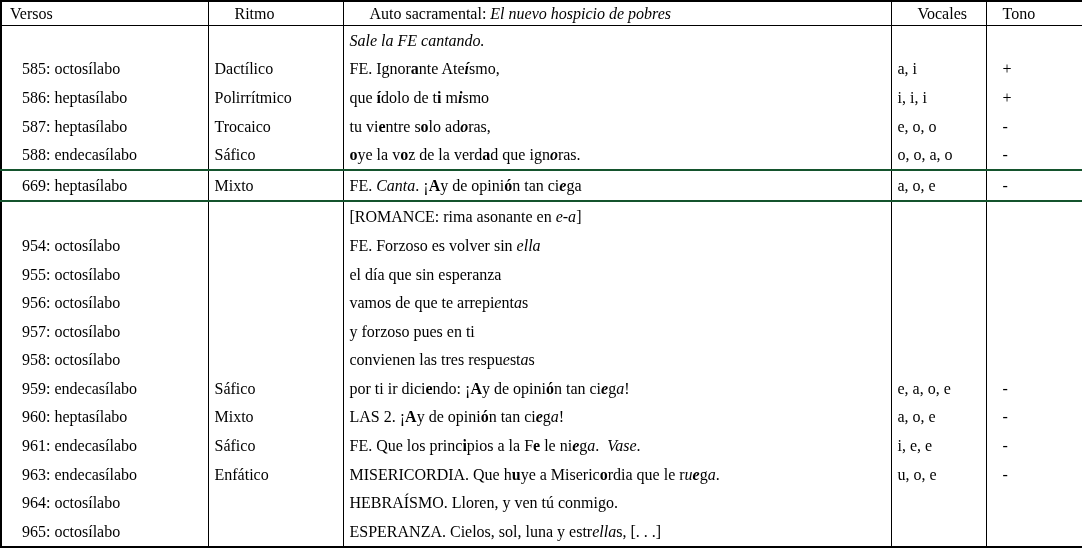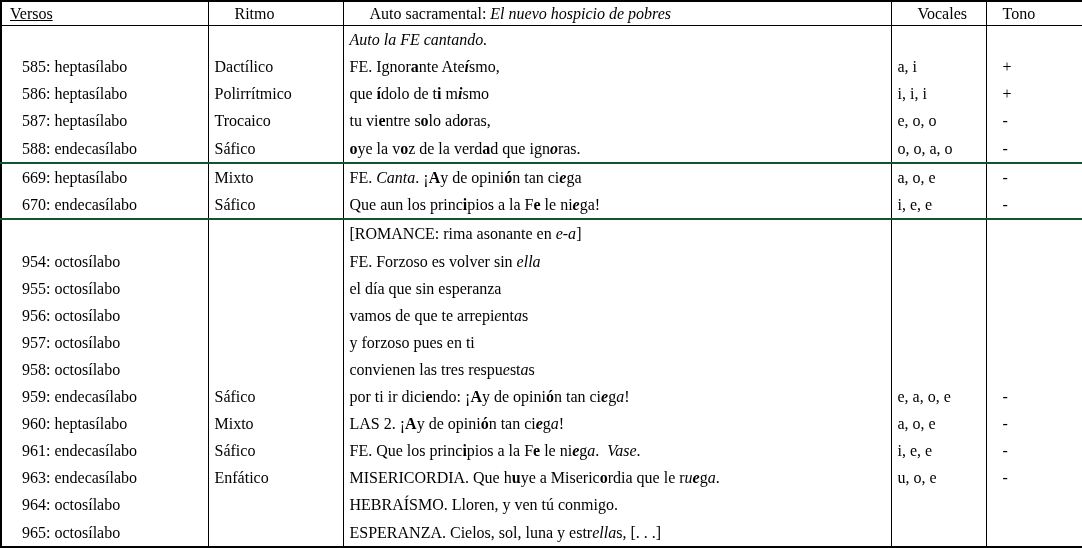--- a/index.html
+++ b/index.html
@@ -28,21 +28,21 @@
     font-weight: normal;
     text-align: left;
     white-space: nowrap;
     overflow: hidden;
     height: 23px;
     line-height: 23px;
     vertical-align: middle;
   }
   thead th { border-bottom: 1px solid #000; padding-left: 26px; }
   tr.section-start td { border-top: 2px solid #14532d; }
-  th.col-versos { padding-left: 8px; text-decoration: underline; }
+  th.col-versos { padding-left: 8px; }
   td.col-versos { padding-left: 20px; }
   th.col-tono, td.col-tono { padding-left: 16px; }
   .indent { display: inline-block; width: 101px; }
   .gap    { display: inline-block; width: 38px; }
 </style>
 </head>
 <body>
 
 <div class="page">
   <table>
@@ -59,26 +59,26 @@
         <th class="col-ritmo">Ritmo</th>
         <th class="col-text">Auto sacramental: <i>El nuevo hospicio de pobres</i></th>
         <th class="col-vocales">Vocales</th>
         <th class="col-tono">Tono</th>
       </tr>
     </thead>
     <tbody>
         <tr>
           <td class="col-versos"></td>
           <td class="col-ritmo"></td>
-          <td class="col-text"><i>Auto la FE cantando.</i></td>
+          <td class="col-text"><i>Sale la FE cantando.</i></td>
           <td class="col-vocales"></td>
           <td class="col-tono"></td>
         </tr>
         <tr>
-          <td class="col-versos">585: heptasílabo</td>
+          <td class="col-versos">585: octosílabo</td>
           <td class="col-ritmo">Dactílico</td>
           <td class="col-text">FE. Ignor<b>a</b>nte Ate<b><i>í</i></b>smo,</td>
           <td class="col-vocales">a, i</td>
           <td class="col-tono">+</td>
         </tr>
         <tr>
           <td class="col-versos">586: heptasílabo</td>
           <td class="col-ritmo">Polirrítmico</td>
           <td class="col-text">que <b>í</b>dolo de t<b>i</b> m<b><i>i</i></b>smo</td>
           <td class="col-vocales">i, i, i</td>
@@ -96,27 +96,20 @@
           <td class="col-ritmo">Sáfico</td>
           <td class="col-text"><b>o</b>ye la v<b>o</b>z de la verd<b>a</b>d que ign<b><i>o</i></b>ras.</td>
           <td class="col-vocales">o, o, a, o</td>
           <td class="col-tono">-</td>
         </tr>
         <tr class="section-start">
           <td class="col-versos">669: heptasílabo</td>
           <td class="col-ritmo">Mixto</td>
           <td class="col-text">FE. <i>Canta</i>. ¡<b>A</b>y de opini<b>ó</b>n tan ci<b><i>e</i></b>ga</td>
           <td class="col-vocales">a, o, e</td>
-          <td class="col-tono">-</td>
-        </tr>
-        <tr>
-          <td class="col-versos">670: endecasílabo</td>
-          <td class="col-ritmo">Sáfico</td>
-          <td class="col-text">Que aun los princ<b>i</b>pios a la F<b>e</b> le ni<b><i>e</i></b>ga!</td>
-          <td class="col-vocales">i, e, e</td>
           <td class="col-tono">-</td>
         </tr>
         <tr class="section-start">
           <td class="col-versos"></td>
           <td class="col-ritmo"></td>
           <td class="col-text">[ROMANCE: rima asonante en <i>e-a</i>]</td>
           <td class="col-vocales"></td>
           <td class="col-tono"></td>
         </tr>
         <tr>

